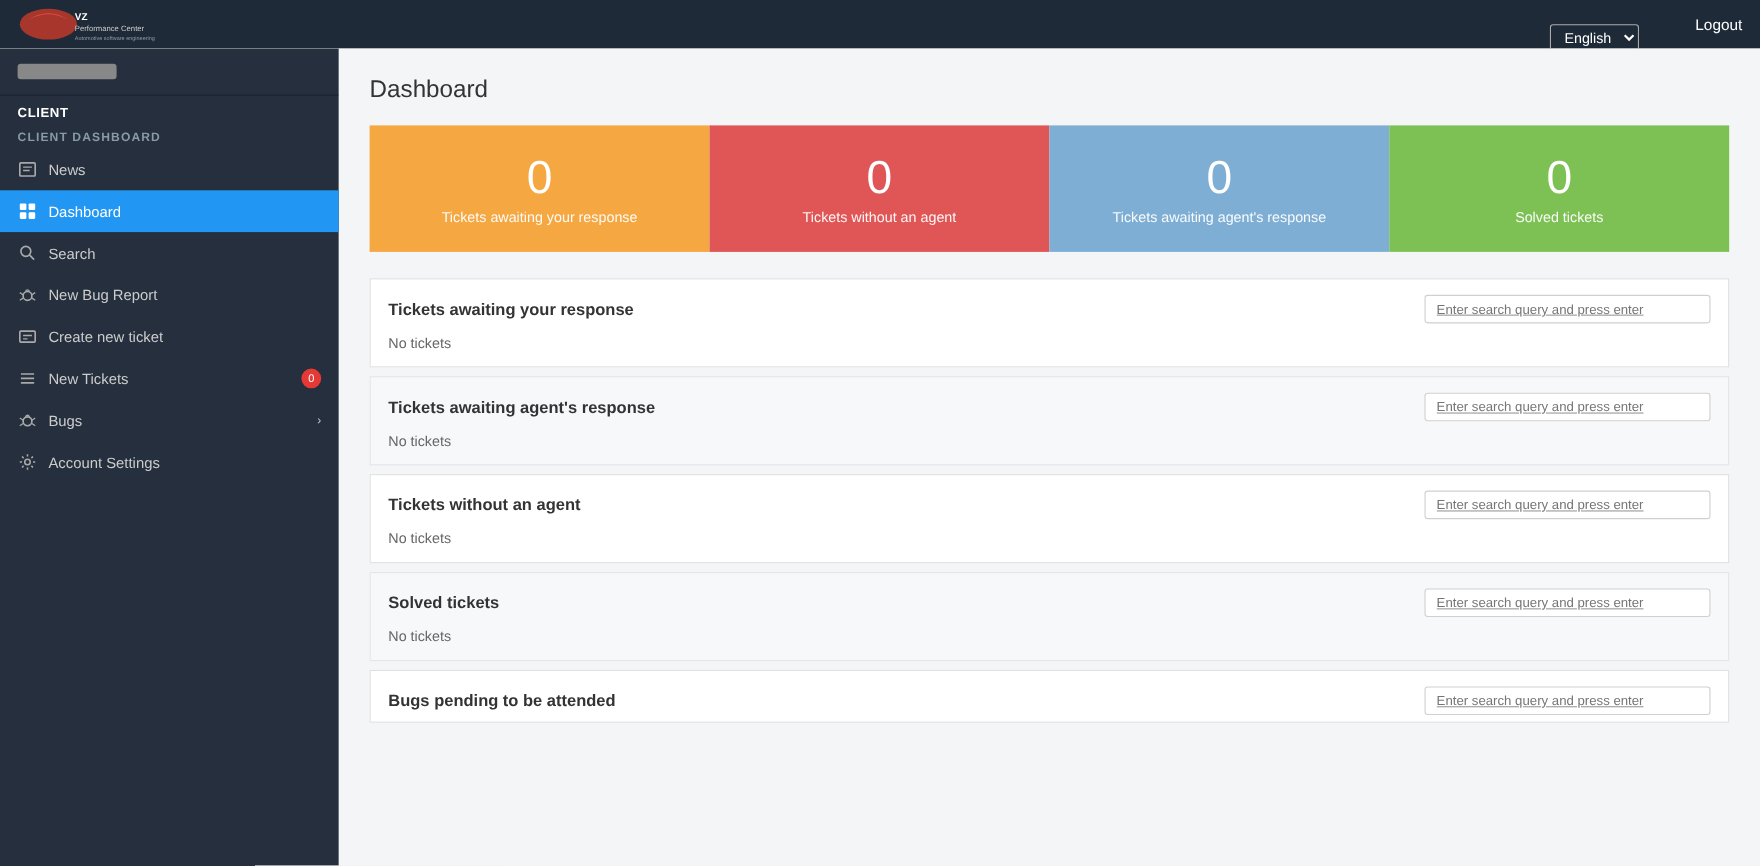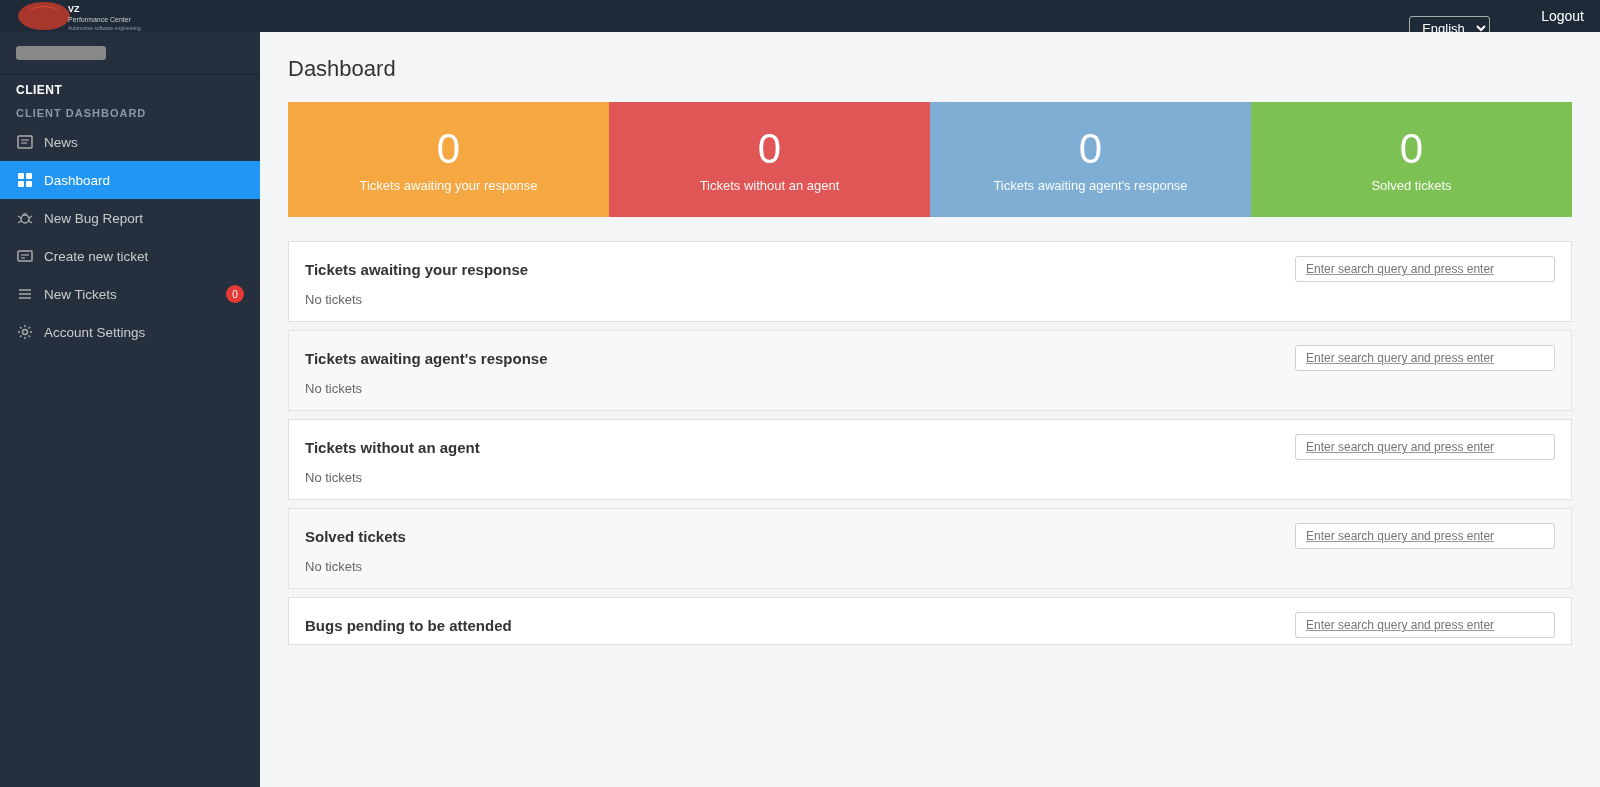--- a/index.html
+++ b/index.html
@@ -1,21 +1,21 @@
 <!DOCTYPE html>
 <html><head>
   <meta charset="utf-8">
   <style>
     * { box-sizing: border-box; margin: 0; padding: 0; }
     body { font-family: 'Segoe UI', Arial, sans-serif; font-size: 14px; background: #f0f0f0; display: flex; flex-direction: column; height: 100vh; overflow: hidden; }
 
     
     .topnav {
       background: #1e2a38;
-      height: 32px;
+      height: 44px;
       display: flex;
       align-items: center;
       justify-content: space-between;
       padding: 0 16px;
       flex-shrink: 0;
     }
     .topnav-logo {
       display: flex;
       align-items: center;
       gap: 8px;
@@ -50,21 +50,21 @@
 
     
     .main-layout {
       display: flex;
       flex: 1;
       overflow: hidden;
     }
 
     
     .sidebar {
-      width: 260px;
+      width: 308px;
       background: #252f3d;
       color: #ccc;
       display: flex;
       flex-direction: column;
       flex-shrink: 0;
       overflow-y: auto;
     }
     .sidebar-user {
       padding: 14px 16px 8px;
       border-bottom: 1px solid #1a2330;
@@ -261,20 +261,29 @@
         <svg width="16" height="16" viewBox="0 0 16 16" fill="none">
             <rect x="1" y="1" width="6" height="6" rx="1" fill="#fff"></rect>
             <rect x="9" y="1" width="6" height="6" rx="1" fill="#fff"></rect>
             <rect x="1" y="9" width="6" height="6" rx="1" fill="#fff"></rect>
             <rect x="9" y="9" width="6" height="6" rx="1" fill="#fff"></rect>
           </svg>
       </span>
       <span>Dashboard</span>
     </div>
 
+    <div class="sidebar-item">
+      <span class="sidebar-icon">
+        <svg width="16" height="16" viewBox="0 0 16 16" fill="none">
+            <circle cx="6.5" cy="6.5" r="4.5" stroke="#aaa" stroke-width="1.5"></circle>
+            <line x1="10" y1="10" x2="14" y2="14" stroke="#aaa" stroke-width="1.5"></line>
+          </svg>
+      </span>
+      <span>Search</span>
+    </div>
 
     <div class="sidebar-item">
       <span class="sidebar-icon">
         <svg width="16" height="16" viewBox="0 0 16 16" fill="none">
             <circle cx="8" cy="9" r="4" stroke="#aaa" stroke-width="1.5"></circle>
             <path d="M6 5 Q8 2 10 5" stroke="#aaa" stroke-width="1.2" fill="none"></path>
             <line x1="4" y1="8" x2="1" y2="6" stroke="#aaa" stroke-width="1.2"></line>
             <line x1="12" y1="8" x2="15" y2="6" stroke="#aaa" stroke-width="1.2"></line>
             <line x1="4" y1="11" x2="1" y2="13" stroke="#aaa" stroke-width="1.2"></line>
             <line x1="12" y1="11" x2="15" y2="13" stroke="#aaa" stroke-width="1.2"></line>
@@ -299,20 +308,34 @@
         <svg width="16" height="16" viewBox="0 0 16 16" fill="none">
             <line x1="2" y1="4" x2="14" y2="4" stroke="#aaa" stroke-width="1.5"></line>
             <line x1="2" y1="8" x2="14" y2="8" stroke="#aaa" stroke-width="1.5"></line>
             <line x1="2" y1="12" x2="14" y2="12" stroke="#aaa" stroke-width="1.5"></line>
           </svg>
       </span>
       <span>New Tickets</span>
       <span class="badge">0</span>
     </div>
 
+    <div class="sidebar-item">
+      <span class="sidebar-icon">
+        <svg width="16" height="16" viewBox="0 0 16 16" fill="none">
+            <circle cx="8" cy="9" r="4" stroke="#aaa" stroke-width="1.5"></circle>
+            <path d="M6 5 Q8 2 10 5" stroke="#aaa" stroke-width="1.2" fill="none"></path>
+            <line x1="4" y1="8" x2="1" y2="6" stroke="#aaa" stroke-width="1.2"></line>
+            <line x1="12" y1="8" x2="15" y2="6" stroke="#aaa" stroke-width="1.2"></line>
+            <line x1="4" y1="11" x2="1" y2="13" stroke="#aaa" stroke-width="1.2"></line>
+            <line x1="12" y1="11" x2="15" y2="13" stroke="#aaa" stroke-width="1.2"></line>
+          </svg>
+      </span>
+      <span>Bugs</span>
+      <span class="chevron">›</span>
+    </div>
 
     <div class="sidebar-item">
       <span class="sidebar-icon">
         <svg width="16" height="16" viewBox="0 0 16 16" fill="none">
             <circle cx="8" cy="8" r="2.5" stroke="#aaa" stroke-width="1.4"></circle>
             <path d="M8 1v2M8 13v2M1 8h2M13 8h2M3.05 3.05l1.41 1.41M11.54 11.54l1.41 1.41M3.05 12.95l1.41-1.41M11.54 4.46l1.41-1.41" stroke="#aaa" stroke-width="1.4"></path>
           </svg>
       </span>
       <span>Account Settings</span>
     </div>

